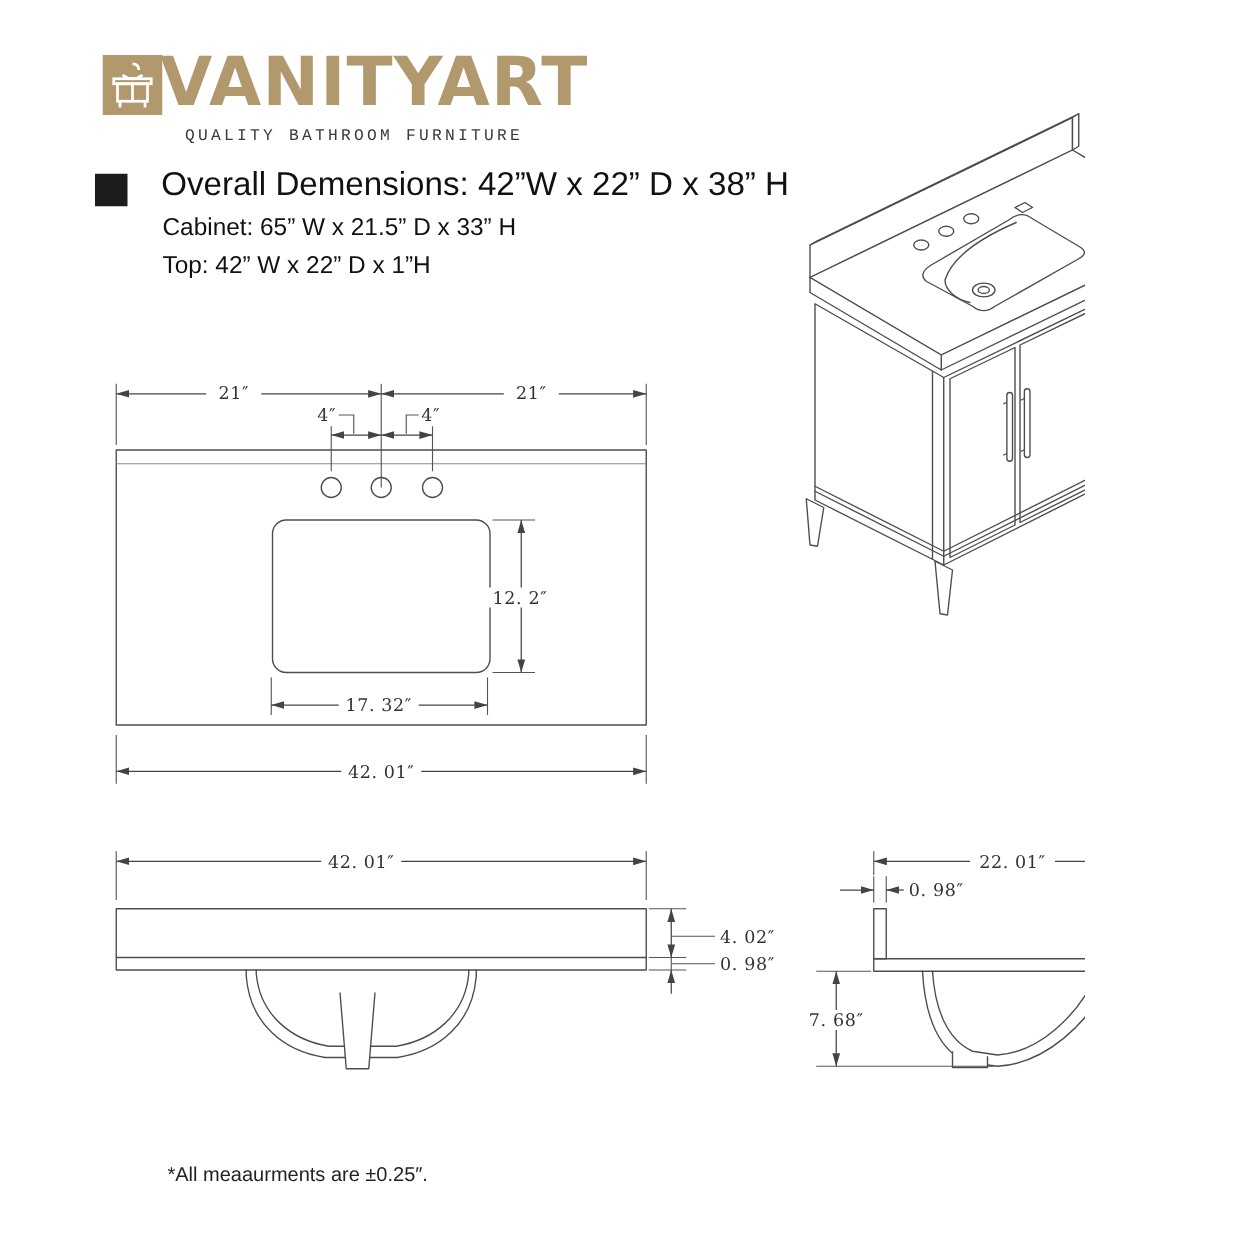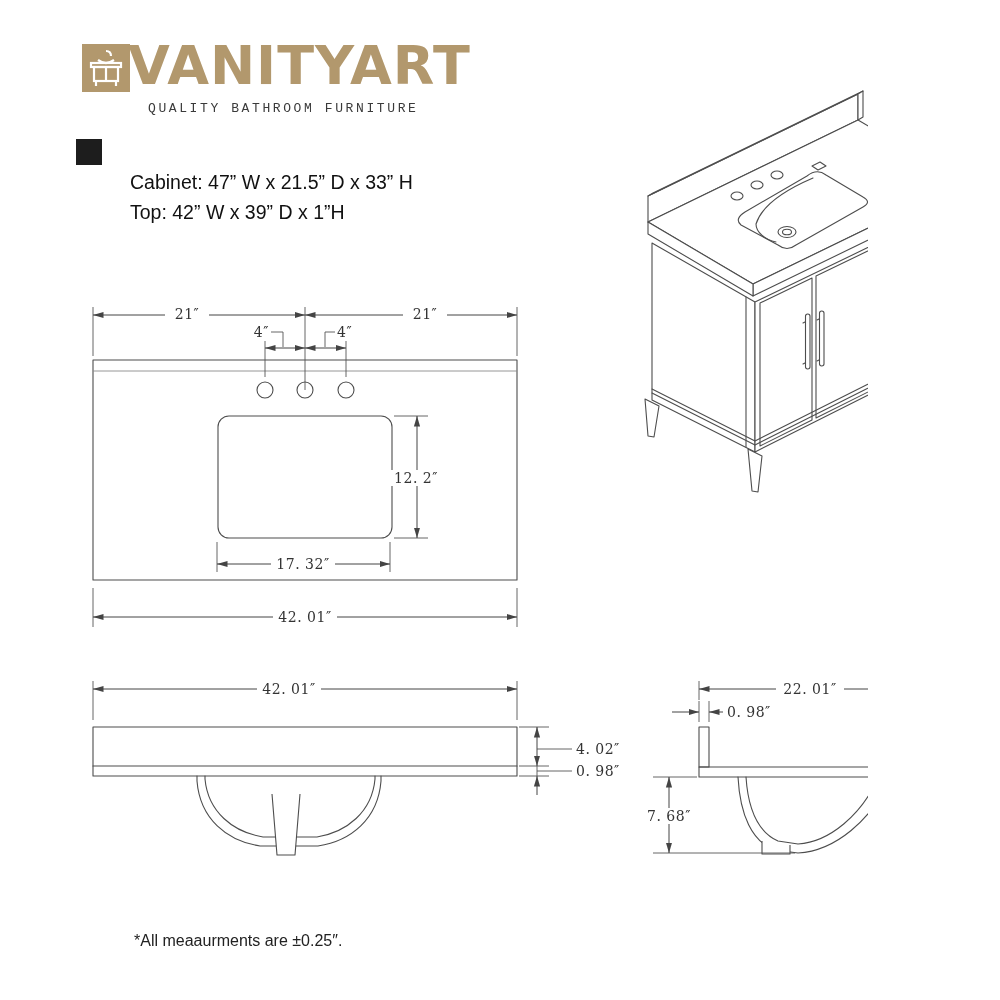--- a/index.html
+++ b/index.html
@@ -36,22 +36,23 @@
       <rect x="12" y="23" width="24" height="14"></rect>
       <line x1="14" y1="37" x2="14" y2="42"></line>
       <line x1="34" y1="37" x2="34" y2="42"></line>
       <line x1="24" y1="23" x2="24" y2="37"></line>
     </g>
   </svg>
   <div class="abs" id="brand-name">VANITYART</div>
   <div class="abs" id="brand-tagline">QUALITY BATHROOM FURNITURE</div>
 
   <div class="abs" id="bullet"></div>
-  <div class="abs" id="spec-cabinet">Cabinet: 47” W x 21.5” D x 33” H</div>
-  <div class="abs" id="spec-top">Top: 42” W x 39” D x 1”H</div>
+  <div class="abs" id="spec-overall">Overall Demensions: 42”W x 22” D x 38” H</div>
+  <div class="abs" id="spec-cabinet">Cabinet: 65” W x 21.5” D x 33” H</div>
+  <div class="abs" id="spec-top">Top: 42” W x 22” D x 1”H</div>
 
   <svg class="abs" style="left:0;top:0" width="1000" height="1000" viewBox="0 0 1000 1000">
     <defs>
       <marker id="ar" markerUnits="userSpaceOnUse" markerWidth="11" markerHeight="8" refX="10.5" refY="4" orient="auto-start-reverse">
         <path d="M0,0.9 L10.5,4 L0,7.1 Z" fill="#444"></path>
       </marker>
     </defs>
 
     <g>
       <rect class="ln" x="93" y="360" width="424" height="220"></rect>

